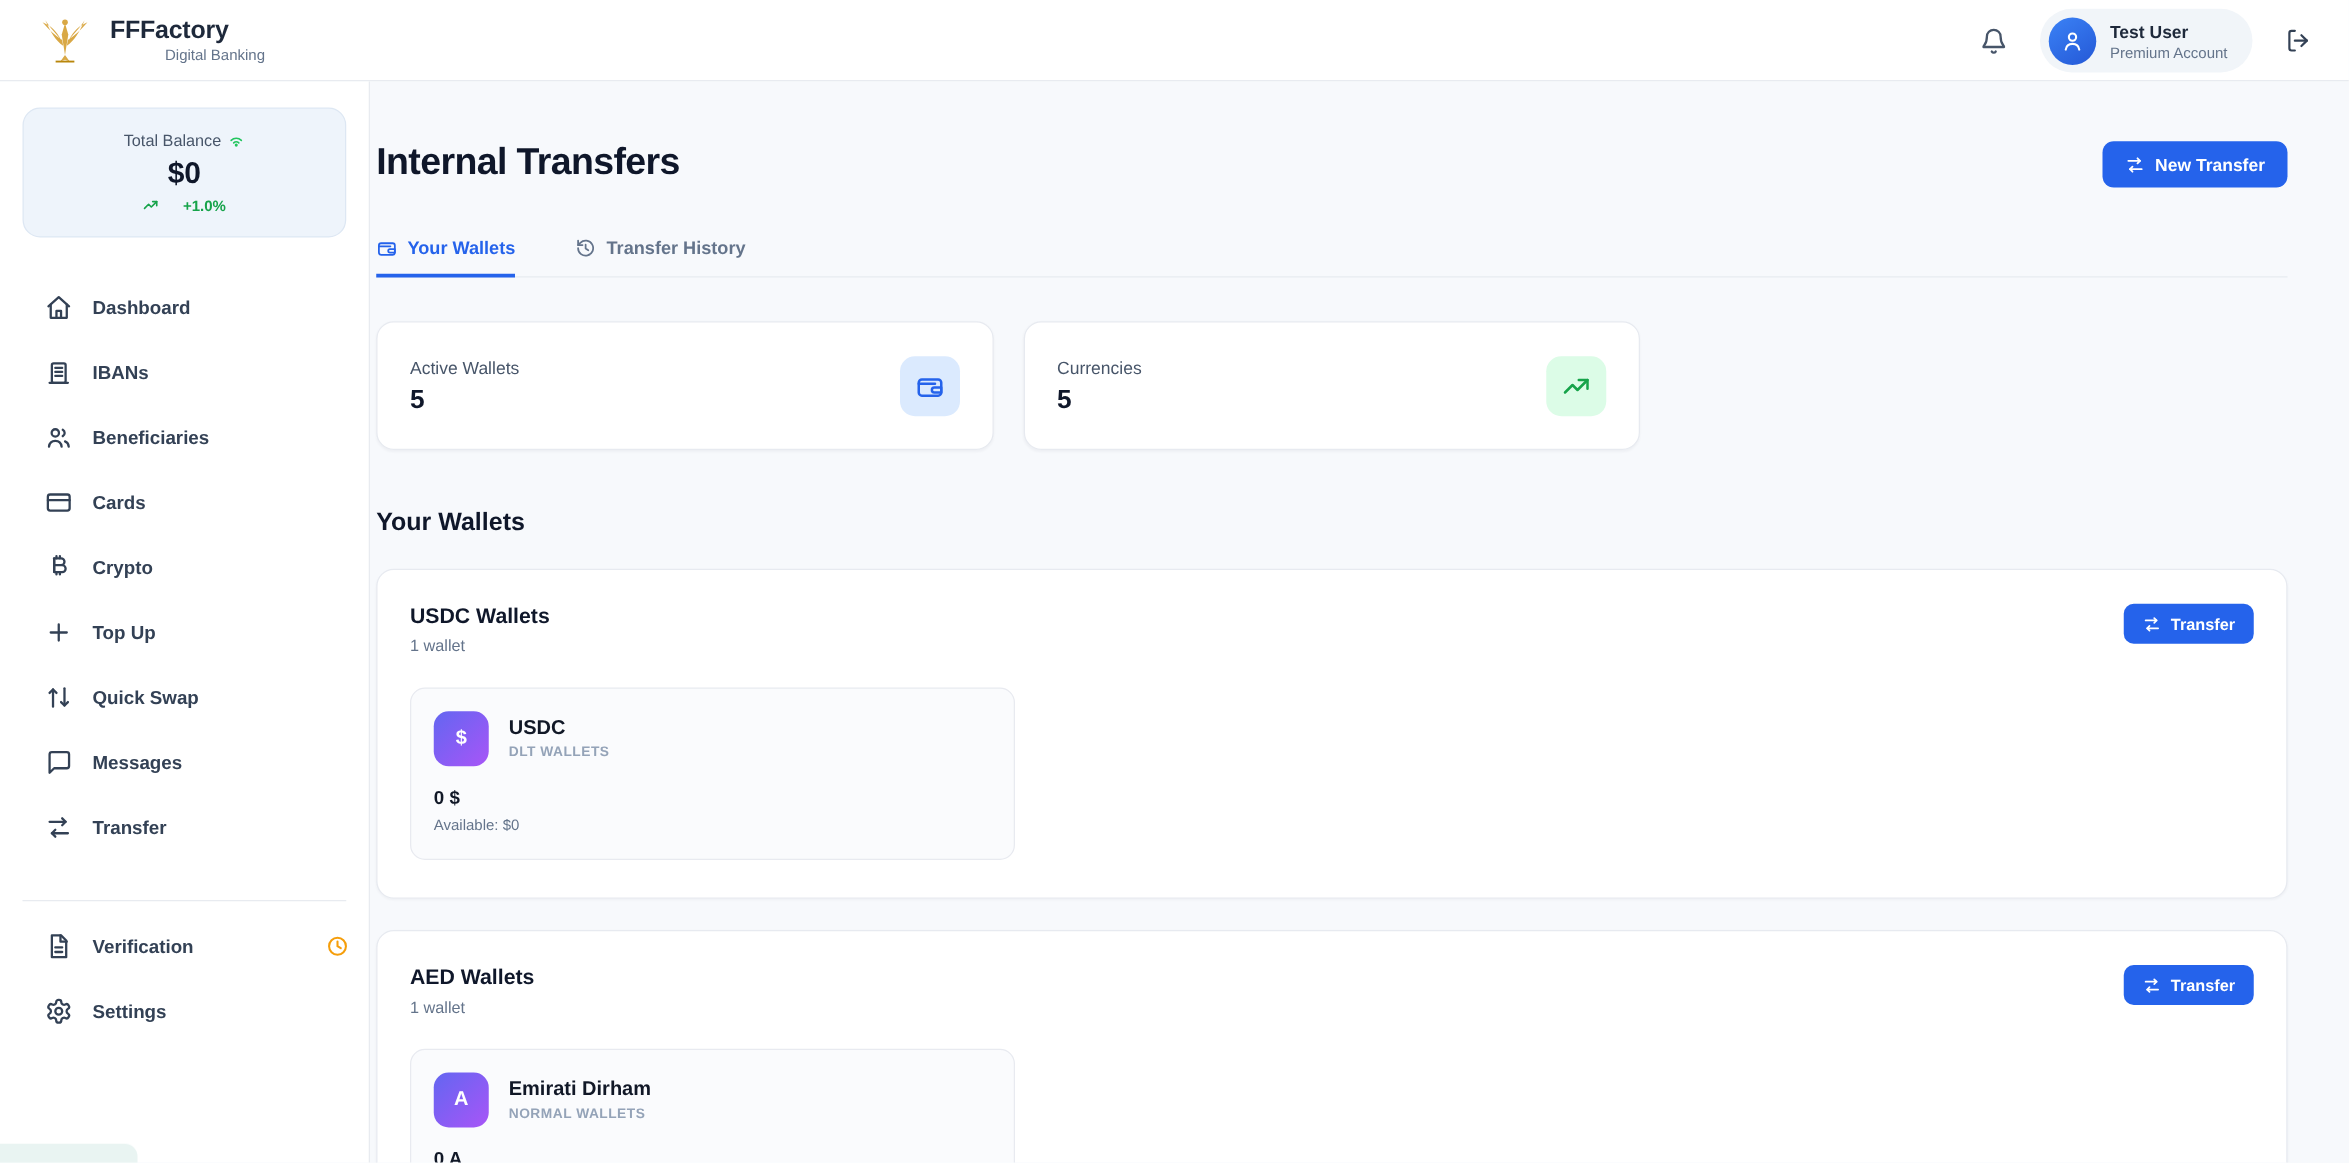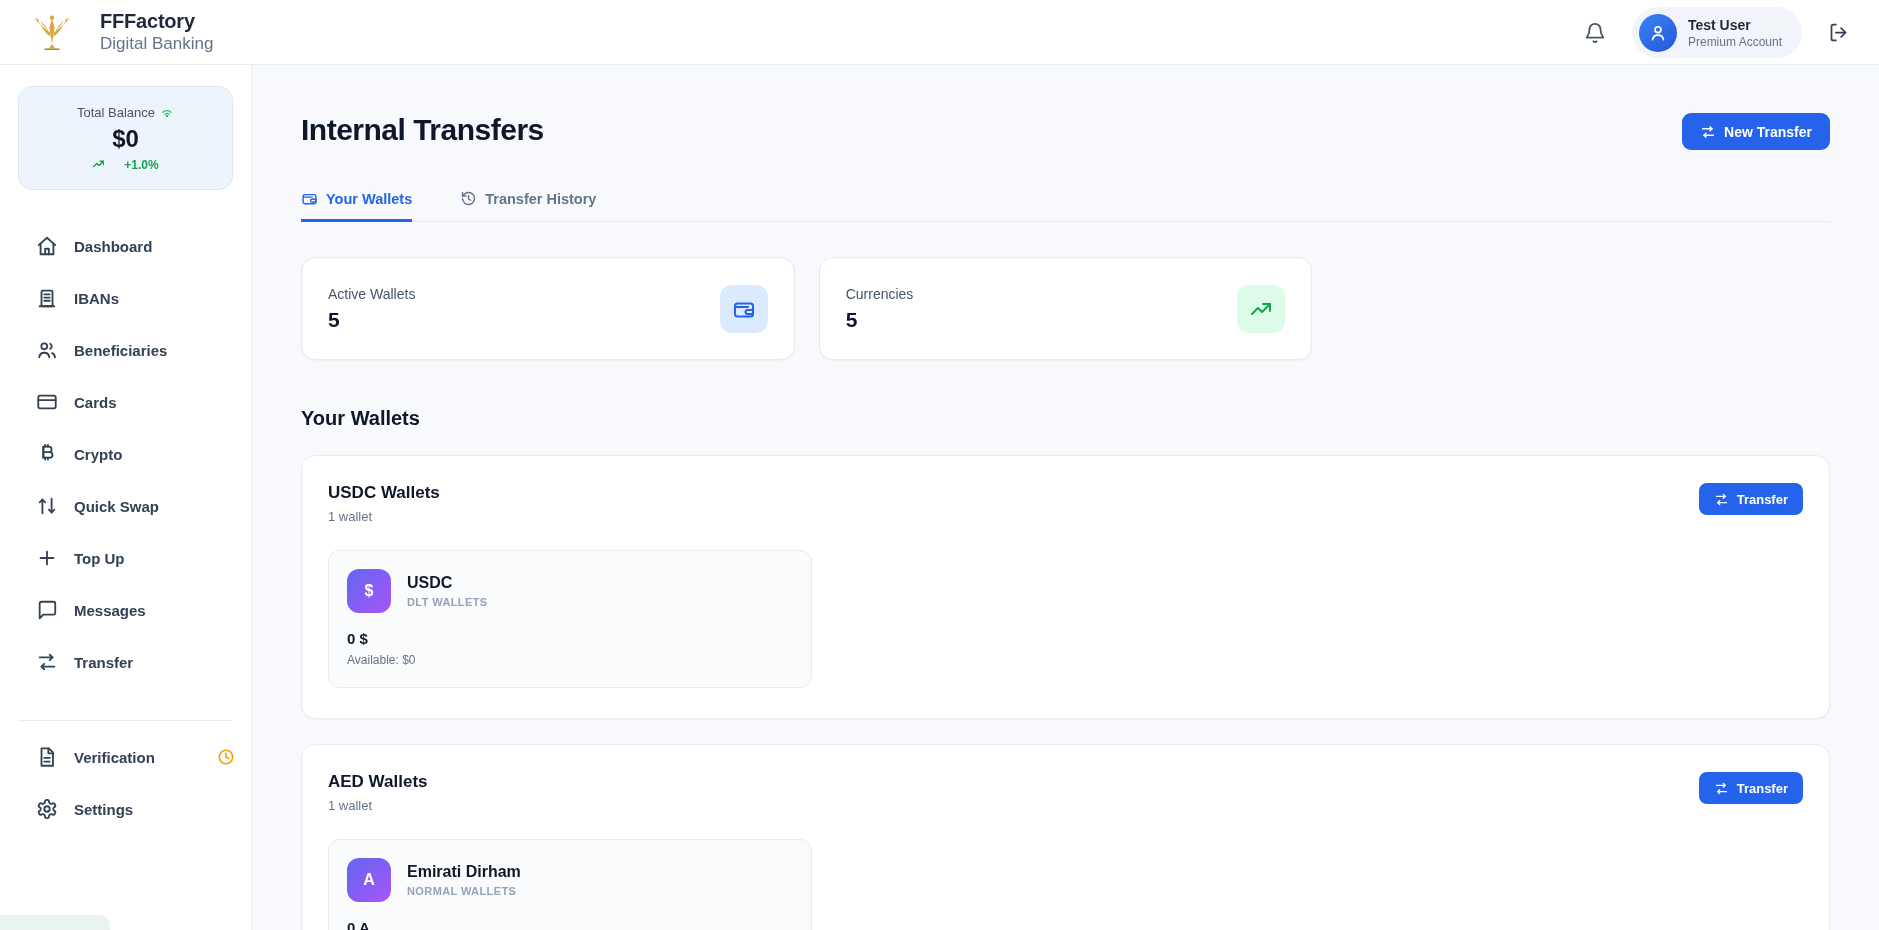--- a/index.html
+++ b/index.html
@@ -9,24 +9,24 @@
     background:#f7f9fc; color:#1e293b;
   }
   svg { display:block; }
 
   
   .topbar {
     position:fixed; top:0; left:0; width:1879px; height:65px;
     background:#ffffff; border-bottom:1px solid #e8ebf0;
     display:flex; align-items:center; z-index:30;
   }
-  .brand { display:flex; align-items:center; gap:24px; padding-left:28px; width:420px; }
+  .brand { display:flex; align-items:center; gap:12px; padding-left:28px; width:420px; }
   .brand-logo { width:48px; height:48px; }
   .brand-name { font-size:20px; font-weight:700; color:#1e293b; letter-spacing:-0.2px; }
-  .brand-sub { font-size:17px; color:#64748b; margin-top:1px; }
+  .brand-sub { font-size:12px; color:#64748b; margin-top:1px;margin-left:44px; }
   .search-wrap { position:absolute; left:621px; top:15px; width:515px; }
   .search-box {
     display:flex; align-items:center; gap:10px; height:35px;
     background:#f9fafb; border:1px solid #e5e7eb; border-radius:10px; padding:0 12px;
   }
   .search-box input {
     border:none; outline:none; background:transparent; width:100%;
     font-size:14px; color:#334155; font-family:inherit;
   }
   .search-box input::placeholder { color:#94a3b8; }
@@ -40,21 +40,21 @@
     width:38px; height:38px; border-radius:50%;
     background:linear-gradient(145deg,#3b82f6,#2458d6);
     display:flex; align-items:center; justify-content:center; color:#fff;
   }
   .user-name { font-size:14px; font-weight:700; color:#1e293b; }
   .user-plan { font-size:12px; color:#64748b; margin-top:2px; }
   .logout-btn { color:#334155; cursor:pointer; padding:4px; }
 
   
   .sidebar {
-    position:fixed; top:65px; left:0; width:252px; height:865px;
+    position:fixed; top:65px; left:0; width:296px; height:865px;
     background:#ffffff; border-right:1px solid #e8ebf0; z-index:20;
     padding-top:21px;
   }
   .balance-card {
     margin:0 18px; height:104px; border-radius:14px;
     background:#eef4fb; border:1px solid #dde7f3;
     display:flex; flex-direction:column; align-items:center; justify-content:center; gap:5px;
   }
   .balance-label { font-size:13px; color:#475569; display:flex; align-items:center; gap:5px; }
   .balance-value { font-size:24px; font-weight:700; color:#0f172a; }
@@ -238,33 +238,33 @@
     </div>
     <div class="nav-item">
       <svg class="nav-ic" width="22" height="22" viewBox="0 0 24 24" fill="none" stroke="currentColor" stroke-width="2" stroke-linecap="round" stroke-linejoin="round">
         <path d="M8 4h6a3 3 0 0 1 0 6H8zM8 10h7a3 3 0 0 1 0 6H8z"></path>
           <path d="M8 4v12"></path>
           <path d="M10 2v2M13 2v2M10 16v2M13 16v2"></path>
       </svg>
       <span>Crypto</span>
     </div>
     <div class="nav-item">
+      <svg class="nav-ic" width="22" height="22" viewBox="0 0 24 24" fill="none" stroke="currentColor" stroke-width="2" stroke-linecap="round">
+        <path d="M12 5v14M5 12h14"></path>
+      </svg>
+      <span>Top Up</span>
+    </div>
+    <div class="nav-item">
       <svg class="nav-ic" width="22" height="22" viewBox="0 0 24 24" fill="none" stroke="currentColor" stroke-width="2" stroke-linecap="round" stroke-linejoin="round">
         <path d="M7 20V5"></path>
           <path d="M4 8l3-3 3 3"></path>
           <path d="M17 4v15"></path>
           <path d="M14 16l3 3 3-3"></path>
       </svg>
       <span>Quick Swap</span>
-    </div>
-    <div class="nav-item">
-      <svg class="nav-ic" width="22" height="22" viewBox="0 0 24 24" fill="none" stroke="currentColor" stroke-width="2" stroke-linecap="round">
-        <path d="M12 5v14M5 12h14"></path>
-      </svg>
-      <span>Top Up</span>
     </div>
     <div class="nav-item">
       <svg class="nav-ic" width="22" height="22" viewBox="0 0 24 24" fill="none" stroke="currentColor" stroke-width="2" stroke-linecap="round" stroke-linejoin="round">
         <path d="M21 15a2 2 0 0 1-2 2H8l-4 4V5a2 2 0 0 1 2-2h13a2 2 0 0 1 2 2z"></path>
       </svg>
       <span>Messages</span>
     </div>
     <div class="nav-item">
       <svg class="nav-ic" width="22" height="22" viewBox="0 0 24 24" fill="none" stroke="currentColor" stroke-width="2" stroke-linecap="round" stroke-linejoin="round">
         <path d="M4 7h14"></path>

